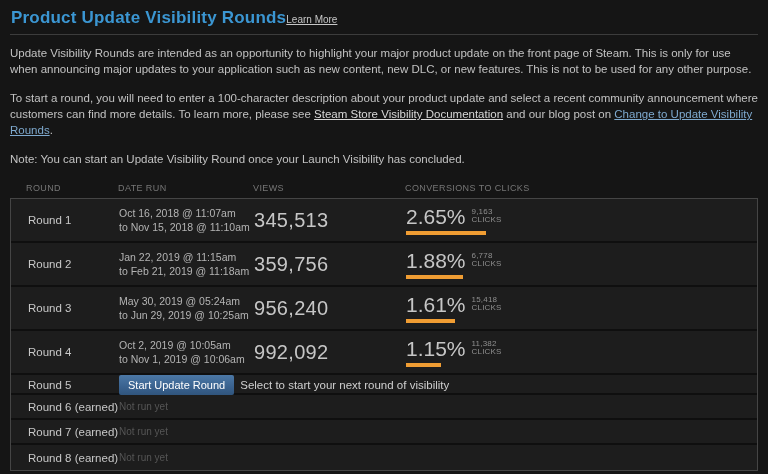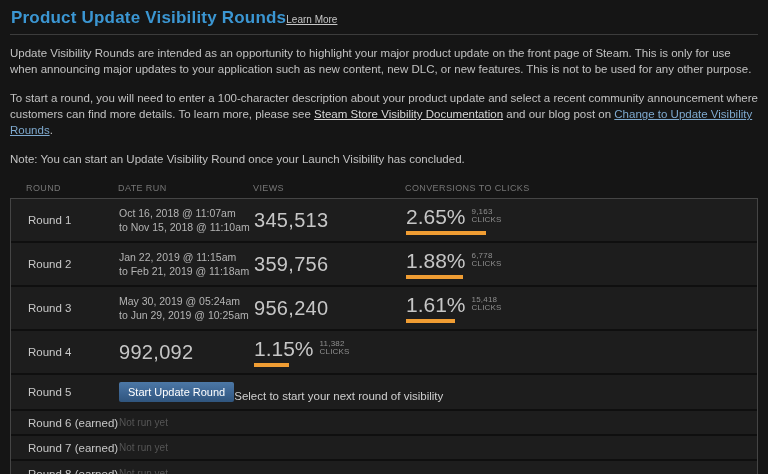--- a/index.html
+++ b/index.html
@@ -25,33 +25,33 @@
   .lnk-blue { color: #7ea9ce; text-decoration: underline; cursor: pointer; }
 
   
   .grid-cols { display: grid; grid-template-columns: 108px 135px 152px 1fr; align-items: center; }
   .tbl-header { font-size: 9px; letter-spacing: 0.4px; color: #767676; padding: 6px 0 5px 0; }
   .tbl-header .h-round { padding-left: 16px; }
   .tbl { border: 1px solid #454545; background: #0f0f0f; }
   .row { background: #1d1d1d; border-bottom: 2px solid #0f0f0f; }
   .row:last-child { border-bottom: none; }
   .row.tall { height: 44px; }
-  .row.mid { height: 36px; }
+  .row.mid { height: 20px; }
   .row.short { height: 25px; }
 
   .c-round { padding-left: 17px; font-size: 11.5px; color: #c8c8c8; }
   .c-date { font-size: 10.5px; line-height: 14px; color: #b4b4b4; }
   .c-views { font-size: 20px; color: #c6c6c6; letter-spacing: 0.3px; }
   .c-conv { align-self: center; }
   .conv-top { display: flex; align-items: flex-start; gap: 6px; }
   .pct { font-size: 21px; line-height: 21px; color: #c6c6c6; }
   .clicks { display: flex; flex-direction: column; font-size: 8px; line-height: 8.5px; color: #8f8f8f; padding-top: 2px; letter-spacing: 0.2px; }
   .bar { height: 4px; background: #f09d33; margin-top: 4px; }
 
-  .c-action { grid-column: 2 / -1; display: flex; align-items: flex-end; }
+  .c-action { grid-column: 2 / -1; display: flex; align-items: center; gap: 6px; }
   .btn-blue {
     font-family: "Liberation Sans", sans-serif;
     font-size: 11px; color: #ffffff;
     background: linear-gradient(180deg, #4c78a6 0%, #3a628f 60%, #30557d 100%);
     border: none; border-radius: 2px;
     padding: 4px 9px; cursor: pointer;
   }
   .hint { font-size: 11.5px; color: #cfcfcf; }
   .c-status { grid-column: 2 / -1; font-size: 10px; color: #555555; }
 </style>
@@ -133,20 +133,24 @@
             <span>15,418</span>
             <span>CLICKS</span>
           </span>
         </div>
         <div class="bar" style="width: 49px;"></div>
       </div>
     </div>
 
     <div class="grid-cols row tall">
       <div class="c-round">Round 4</div>
+      <div class="c-date">
+        <div>Oct 2, 2019 @ 10:05am</div>
+        <div>to Nov 1, 2019 @ 10:06am</div>
+      </div>
       <div class="c-views">992,092</div>
       <div class="c-conv">
         <div class="conv-top">
           <span class="pct">1.15%</span>
           <span class="clicks">
             <span>11,382</span>
             <span>CLICKS</span>
           </span>
         </div>
         <div class="bar" style="width: 35px;"></div>

